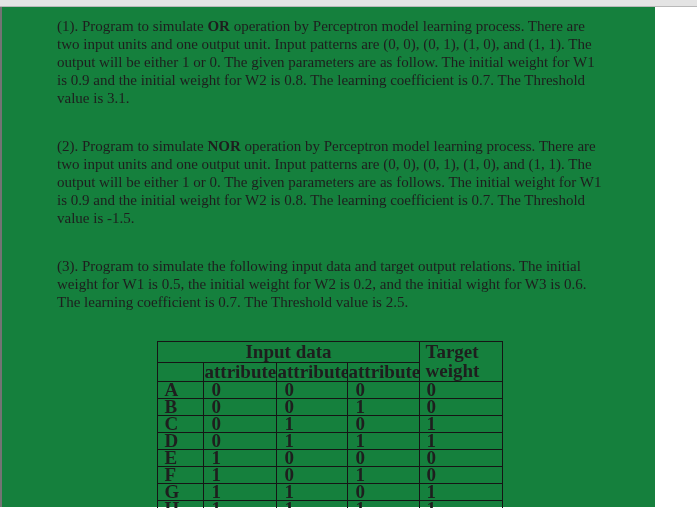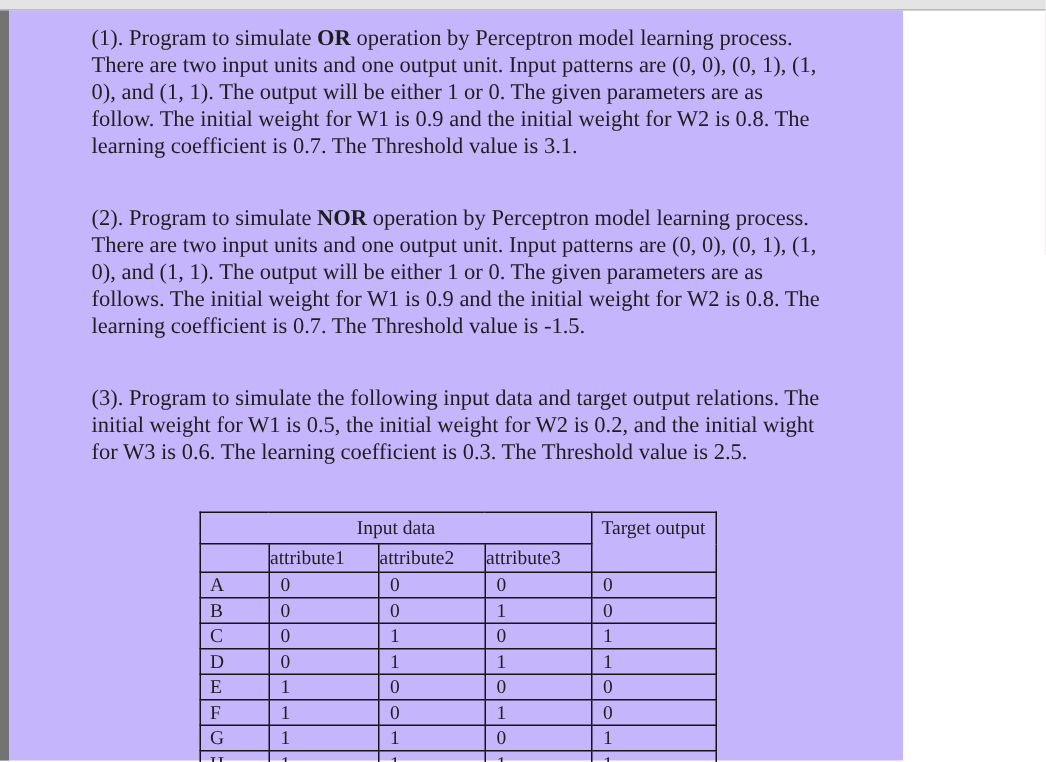--- a/index.html
+++ b/index.html
@@ -9,45 +9,45 @@
     font-family: "Liberation Serif", serif;
     color: #1e1e1e;
     overflow: hidden;
   }
   .top-band {
     height: 7px;
     background: #e4e4e4;
     border-bottom: 1px solid #b9b9b9;
   }
   .page {
-    width: 602px;
+    width: 655px;
     height: 500px;
-    border-left: 6px solid #737373;
-    background: #c4b5fd;
+    border-left: 2px solid #737373;
+    background: #15803d;
   }
   .content {
     padding: 10px 52px 0 55px;
   }
   p.para {
     font-size: 15px;
     line-height: 18px;
     margin-bottom: 30px;
     text-align: left;
   }
   p.para b { font-weight: bold; }
   table.doc-table {
     border-collapse: collapse;
     table-layout: fixed;
     margin: 12px auto 0 auto;
     width: 344px;
   }
   table.doc-table td, table.doc-table th {
     border: 1px solid #151515;
-    font-size: 13px;
-    font-weight: normal;
+    font-size: 19px;
+    font-weight: bold;
     vertical-align: top;
     overflow: hidden;
     white-space: normal;
   }
   .hrow1 { height: 20px; }
   .hrow2 { height: 18px; }
   .drow  { height: 17px; }
   .cell-input-data {
     text-align: center;
     line-height: 20px;
@@ -78,34 +78,34 @@
 
 <div class="top-band"></div>
 
 <div class="page">
   <div class="content">
 
     <p class="para"><span>(1). Program to simulate </span><b>OR</b><span> operation by Perceptron model learning process. There are two input units and one output unit. Input patterns are (0, 0), (0, 1), (1, 0), and (1, 1). The output will be either 1 or 0. The given parameters are as follow. The initial weight for W1 is 0.9 and the initial weight for W2 is 0.8. The learning coefficient is 0.7. The Threshold value is 3.1.</span></p>
 
     <p class="para"><span>(2). Program to simulate </span><b>NOR</b><span> operation by Perceptron model learning process. There are two input units and one output unit. Input patterns are (0, 0), (0, 1), (1, 0), and (1, 1). The output will be either 1 or 0. The given parameters are as follows. The initial weight for W1 is 0.9 and the initial weight for W2 is 0.8. The learning coefficient is 0.7. The Threshold value is -1.5.</span></p>
 
-    <p class="para"><span>(3). Program to simulate the following input data and target output relations. The initial weight for W1 is 0.5, the initial weight for W2 is 0.2, and the initial wight for W3 is 0.6. The learning coefficient is 0.3. The Threshold value is 2.5.</span></p>
+    <p class="para"><span>(3). Program to simulate the following input data and target output relations. The initial weight for W1 is 0.5, the initial weight for W2 is 0.2, and the initial wight for W3 is 0.6. The learning coefficient is 0.7. The Threshold value is 2.5.</span></p>
 
     <table class="doc-table">
       <colgroup>
         <col style="width:46px">
         <col style="width:73px">
         <col style="width:71px">
         <col style="width:71px">
         <col style="width:83px">
       </colgroup>
       <tbody>
           <tr class="hrow1">
         <td class="cell-input-data" colspan="4">Input data</td>
-        <td class="cell-target" rowspan="2">Target output</td>
+        <td class="cell-target" rowspan="2">Target weight</td>
       </tr>
       <tr class="hrow2">
         <td class="cell-rowlabel"></td>
         <td class="cell-attr">attribute1</td>
         <td class="cell-attr">attribute2</td>
         <td class="cell-attr">attribute3</td>
       </tr>
       <tr class="drow">
         <td class="cell-rowlabel">A</td>
         <td class="cell-val">0</td>

